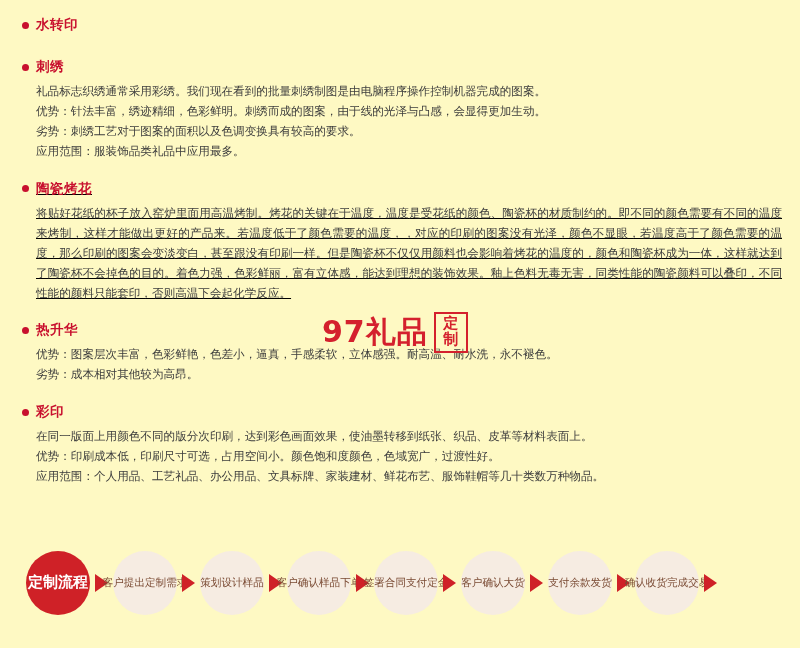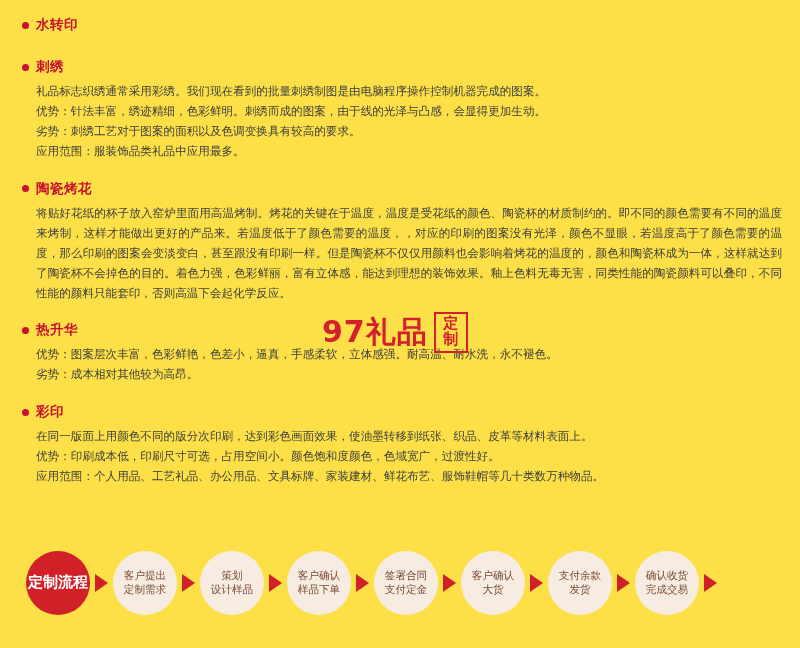--- a/index.html
+++ b/index.html
@@ -9,21 +9,21 @@
     width: 800px;
     height: 648px;
     background: #ffffff;
     font-family: "DejaVu Sans", "Liberation Sans", sans-serif;
   }
   .page {
     position: relative;
     width: 800px;
     height: 648px;
     overflow: hidden;
-    background: #fde047;
+    background: #fef9c3;
   }
   .section {
     padding: 0 18px 0 22px;
   }
   .sec-head {
     display: flex;
     align-items: center;
     margin-bottom: 6px;
   }
   .bullet {
@@ -45,21 +45,21 @@
     font-size: 11.6px;
     line-height: 1.72;
     padding-left: 14px;
     text-align: justify;
   }
   .body-text p { margin: 0; }
 
   
   #sec-water { padding-top: 16px; }
   #sec-embroidery { padding-top: 18px; }
-  #sec-ceramic { padding-top: 18px; }
+  #sec-ceramic { padding-top: 18px; text-decoration: underline; }
   #sec-sublimation { padding-top: 18px; }
   #sec-colorprint { padding-top: 18px; }
 
   
   .watermark {
     position: absolute;
     left: 322px;
     top: 278px;
     display: flex;
     align-items: center;
@@ -121,21 +121,21 @@
   }
   .flow-node {
     width: 64px;
     height: 64px;
     border-radius: 50%;
     background: #f6ece2;
     color: #7a4a33;
     font-size: 10.6px;
     line-height: 1.3;
     display: flex;
-    flex-direction: column;
+    flex-direction: row;
     align-items: center;
     justify-content: center;
     text-align: center;
     flex: 0 0 auto;
   }
   .flow-node span { display: block; white-space: nowrap; }
 </style>
 </head>
 <body>
 

